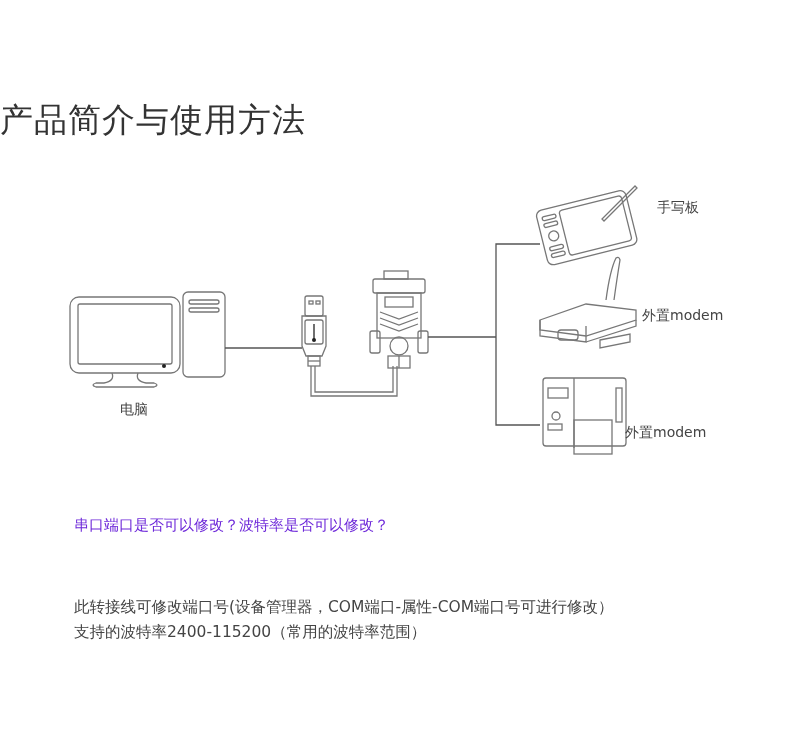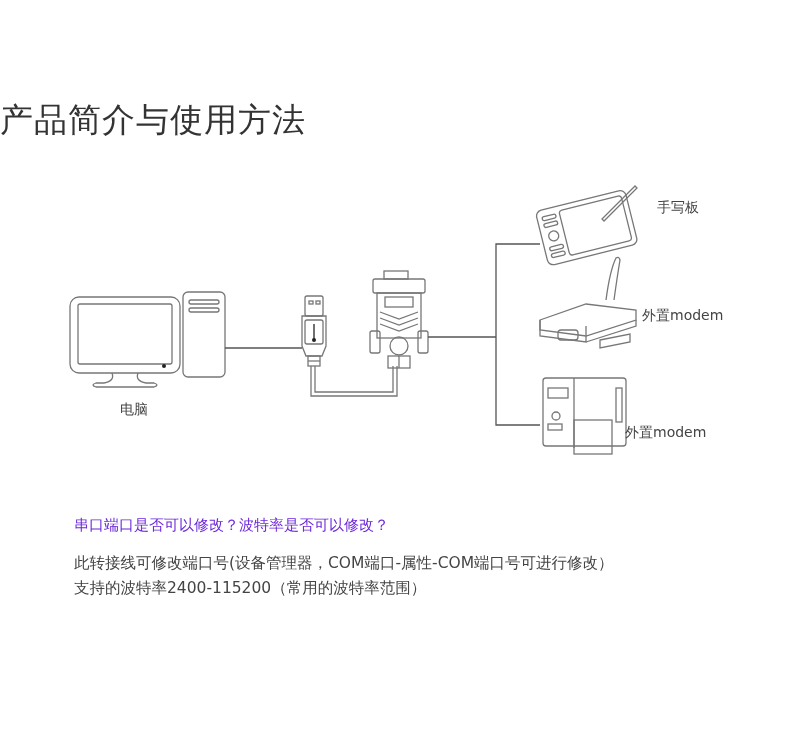--- a/index.html
+++ b/index.html
@@ -1,21 +1,21 @@
 <!DOCTYPE html>
 <html><head>
 <meta charset="utf-8">
 <style>
   html,body{margin:0;padding:0;background:#fff;}
   body{width:790px;height:735px;position:relative;overflow:hidden;font-family:"DejaVu Sans","Liberation Sans",sans-serif;color:#333;}
   .abs{position:absolute;}
   .title{left:0;width:790px;top:98px;text-align:left;font-size:33px;color:#333;letter-spacing:1px;font-weight:300;}
   .label{font-size:14px;color:#444;white-space:nowrap;}
   .question{left:74px;top:516px;font-size:15px;color:#6d28d9;white-space:nowrap;}
-  .desc{left:74px;font-size:15.5px;color:#444;white-space:nowrap;}
+  .desc{left:74px;font-size:15.5px;color:#444;white-space:nowrap;margin-top:44px;}
   svg{position:absolute;left:0;top:0;}
 </style>
 </head>
 <body>
 
 <div class="abs title">产品简介与使用方法</div>
 
 <svg width="790" height="735" fill="none" stroke="#777" stroke-width="1.3">
 
   <g>

